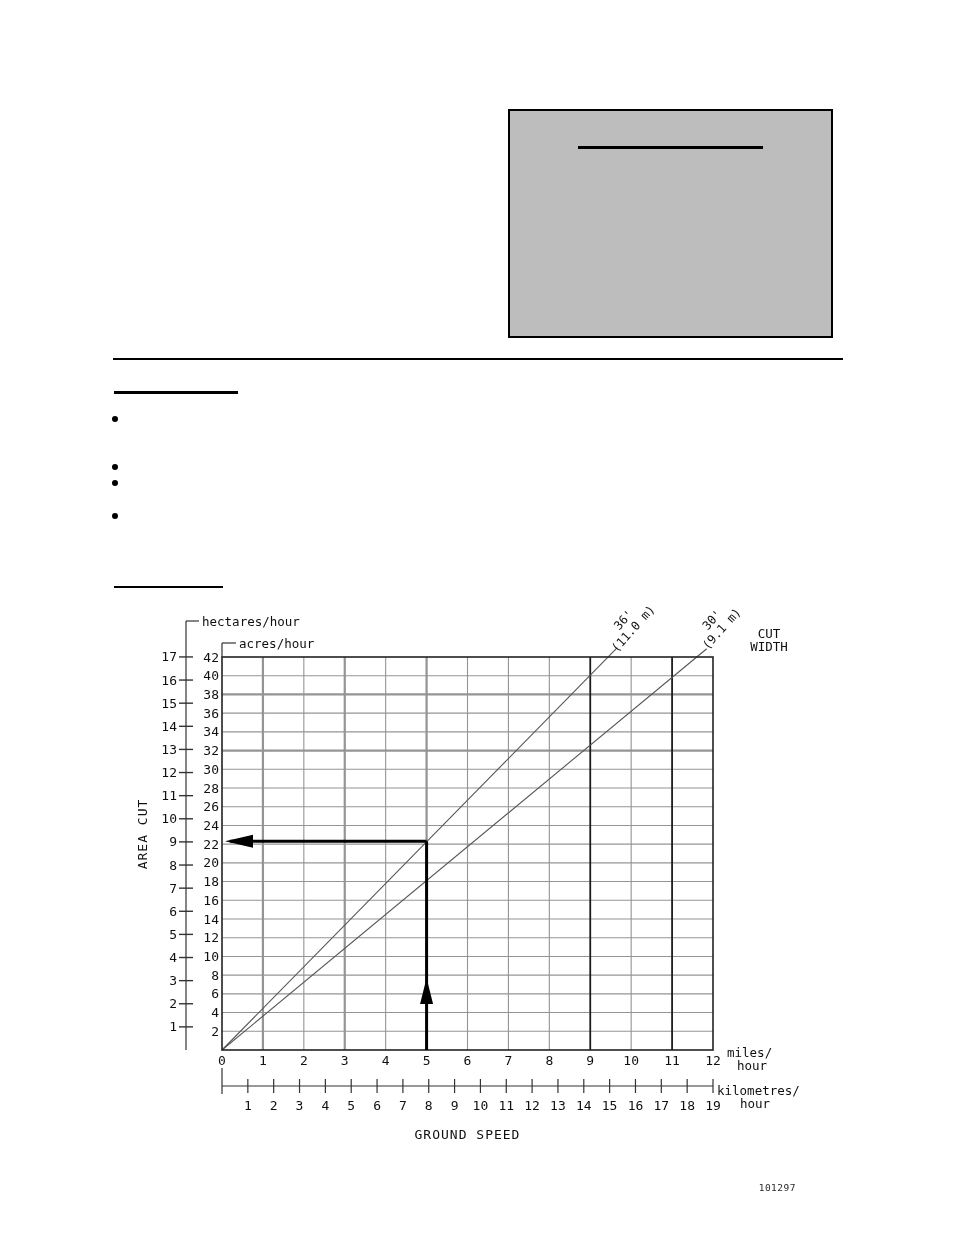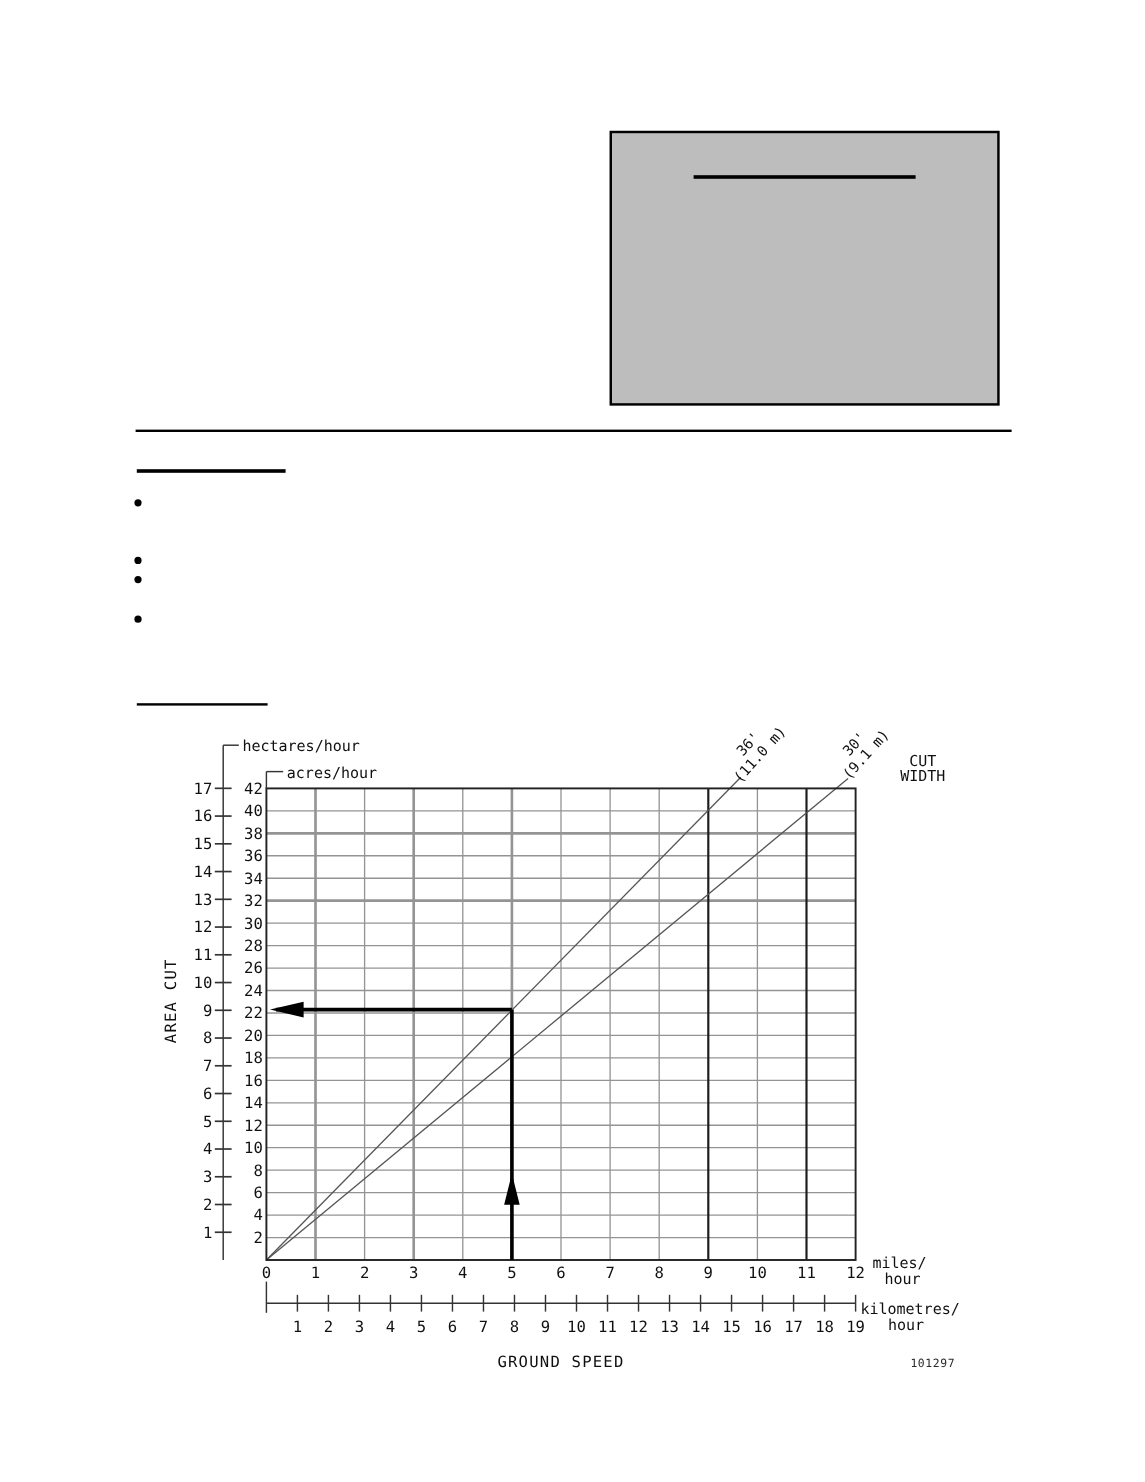--- a/index.html
+++ b/index.html
@@ -10,21 +10,21 @@
             border:2px solid #000;box-sizing:border-box;}
   .gray-box-line{position:absolute;left:68px;top:35px;width:185px;height:3px;background:#000;}
   .page-rule{left:113px;top:358px;width:730px;height:2px;background:#000;}
   .hu1{left:114px;top:391px;width:124px;height:3px;background:#000;}
   .hu2{left:114px;top:586px;width:109px;height:2px;background:#000;}
   .bullet{width:6px;height:6px;border-radius:50%;background:#000;}
   .b1{left:112px;top:416px;} .b2{left:112px;top:464px;}
   .b3{left:112px;top:480px;} .b4{left:112px;top:513px;}
   #chart-svg{left:0;top:0;}
   #chart-svg text{fill:#101010;font-family:"DejaVu Sans Mono", monospace;}
-  .footnote{left:738px;top:1131px;width:58px;text-align:right;font-size:9.5px;
+  .footnote{left:738px;top:1182px;width:58px;text-align:right;font-size:9.5px;
             letter-spacing:0.5px;color:#2a2a2a;}
 </style>
 </head>
 <body>
 
 <div class="page">
 
   <div class="abs gray-box">
     <div class="gray-box-line"></div>
   </div>

